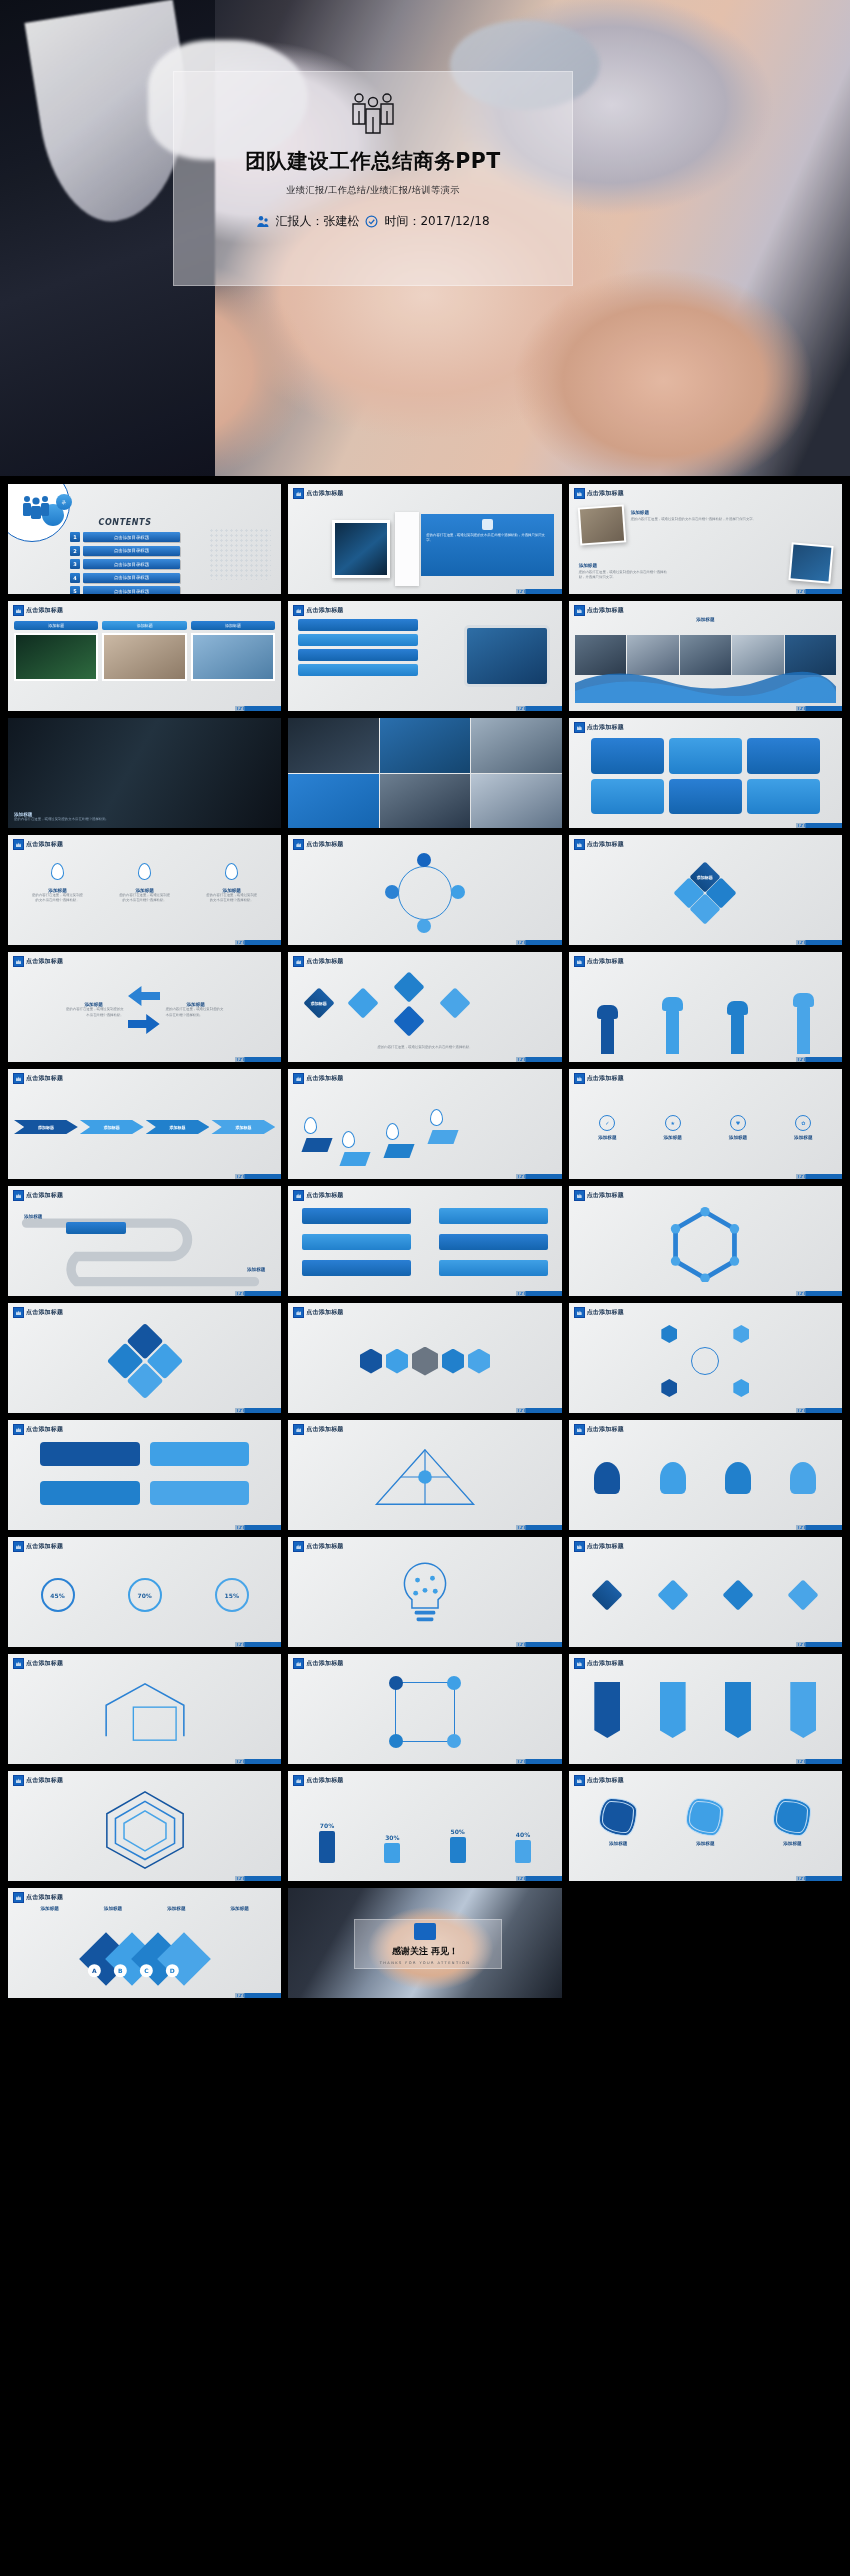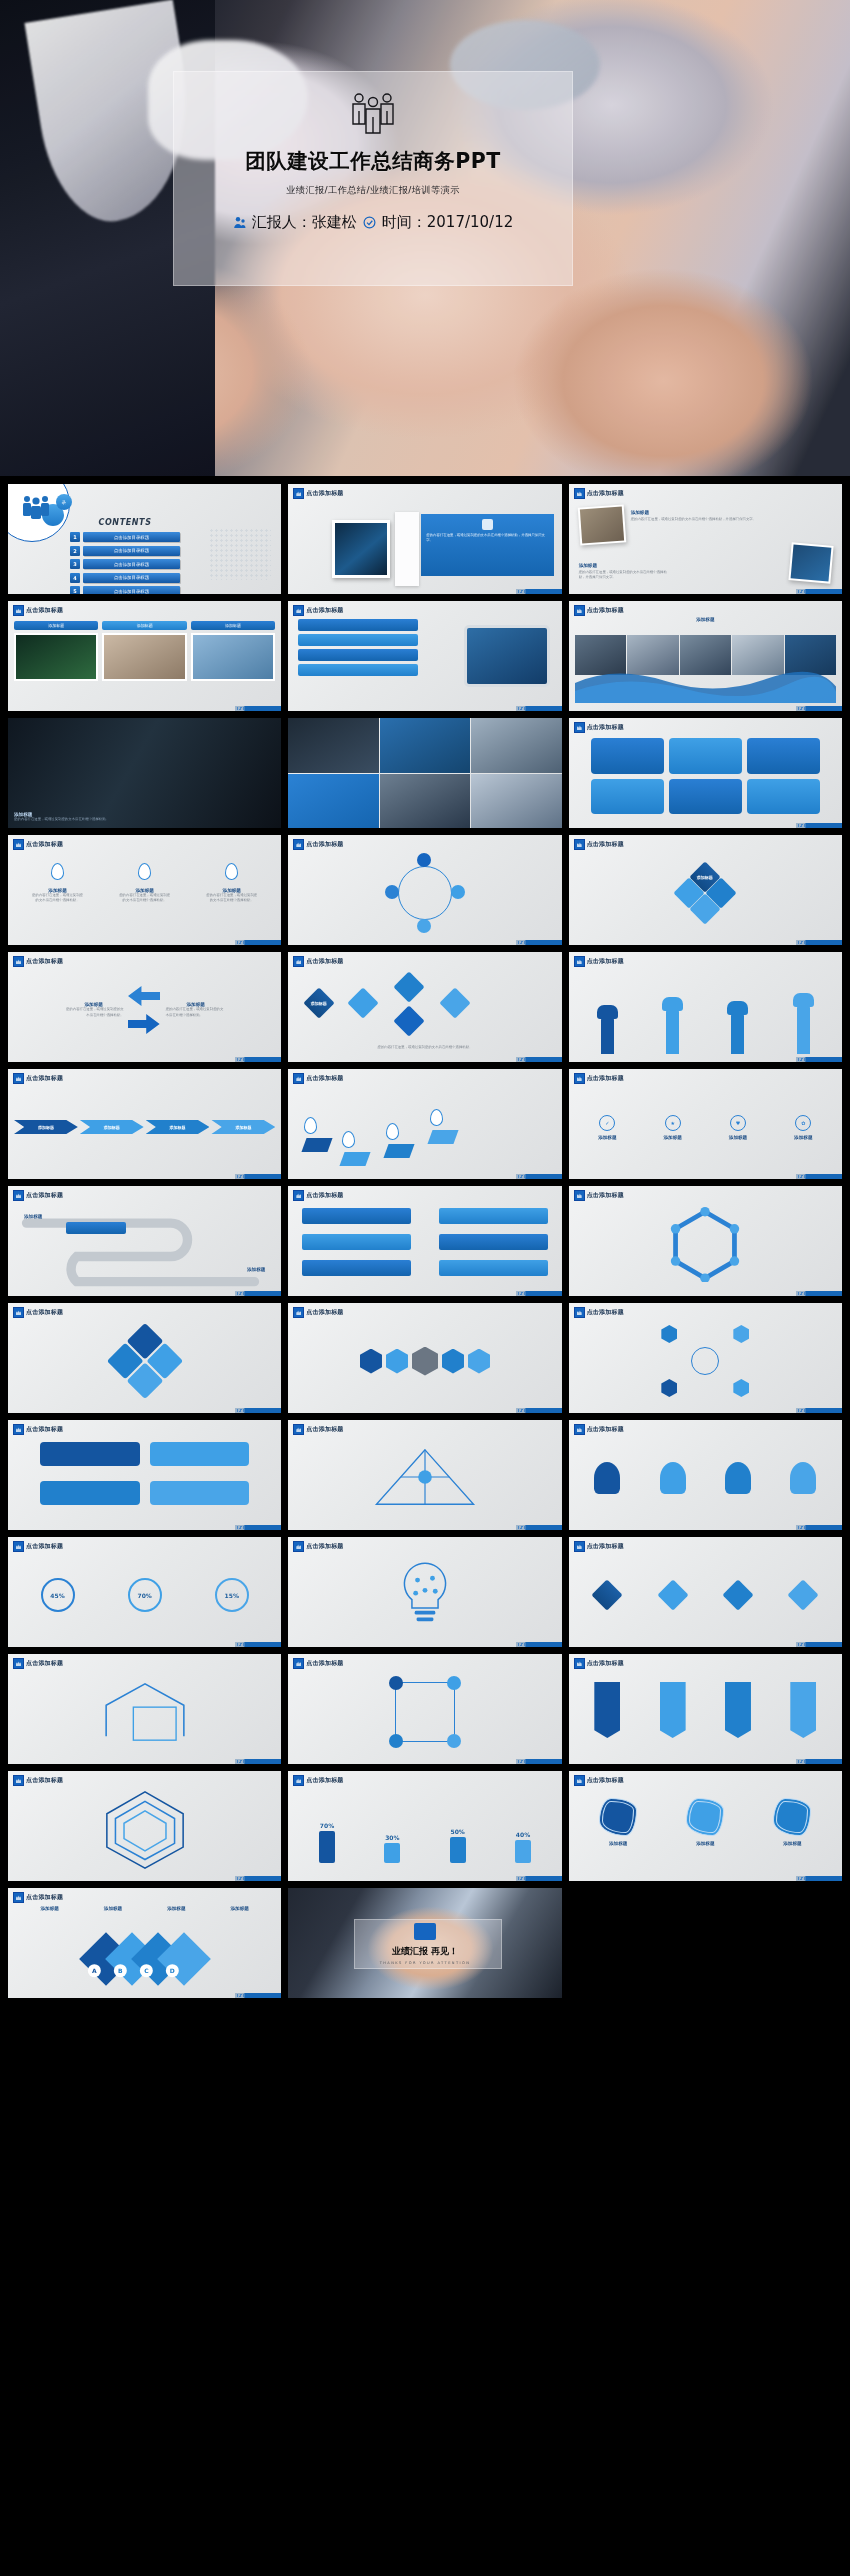--- a/index.html
+++ b/index.html
@@ -53,21 +53,21 @@
   .team-icon { margin-top:20px; width:54px; height:44px; }
   .hero-title {
     margin-top:12px; font-weight:bold; font-size:20.5px; color:#0b0b0b;
     letter-spacing:.5px; white-space:nowrap; text-shadow:0 1px 0 rgba(255,255,255,.25);
   }
   .hero-sub {
     margin-top:9px; font-size:9.2px; color:#26262a; letter-spacing:.4px; white-space:nowrap;
   }
   .hero-meta {
     margin-top:16px; display:flex; align-items:center; gap:6px;
-    font-size:15px; color:#101014; white-space:nowrap;
+    font-size:12px; color:#101014; white-space:nowrap;
   }
   .hero-meta .mi { width:13px; height:13px; flex:0 0 13px; }
 
   
   .grid {
     padding:8px 8px 4px 8px;
     display:grid; grid-template-columns:repeat(3,1fr);
     gap:7px 7px; background:#000;
   }
   .thumb {
@@ -208,21 +208,21 @@
             </g>
           </svg>
       </span>
       <span>汇报人：张建松</span>
       <span class="mi">
         <svg class="svgicon" viewBox="0 0 13 13" width="13" height="13">
             <circle cx="6.5" cy="6.5" r="5.4" fill="none" stroke="#1565c0" stroke-width="1.2"></circle>
             <path d="M4 6.6l2 2 3.3-3.8" fill="none" stroke="#1565c0" stroke-width="1.3"></path>
           </svg>
       </span>
-      <span>时间：2017/10/12</span>
+      <span>时间：2017/12/18</span>
     </div>
   </div>
 </div>
 
 <div class="grid">
 
   <div class="thumb">
     <div class="tbody" style="inset:4px 6px 8px 6px;">
       <div class="contents-bubble"></div>
       <div style="position:absolute;left:28px;top:16px;width:22px;height:22px;border-radius:50%;background:linear-gradient(180deg,#49a5e8,#1f7ac9);"></div>
@@ -946,17 +946,17 @@
         <div class="mini-title">添加标题</div>
       </div>
     </div>
     <div class="thumb-foot"></div>
   </div>
 
   <div class="thumb">
     <div class="thanks-photo"></div>
     <div class="thanks-panel"></div>
     <div class="shake-badge"></div>
-    <div class="thanks-text">业绩汇报 再见！</div>
+    <div class="thanks-text">感谢关注 再见！</div>
     <div class="thanks-en">THANKS FOR YOUR ATTENTION</div>
   </div>
 
 </div>
 
 </body></html>

